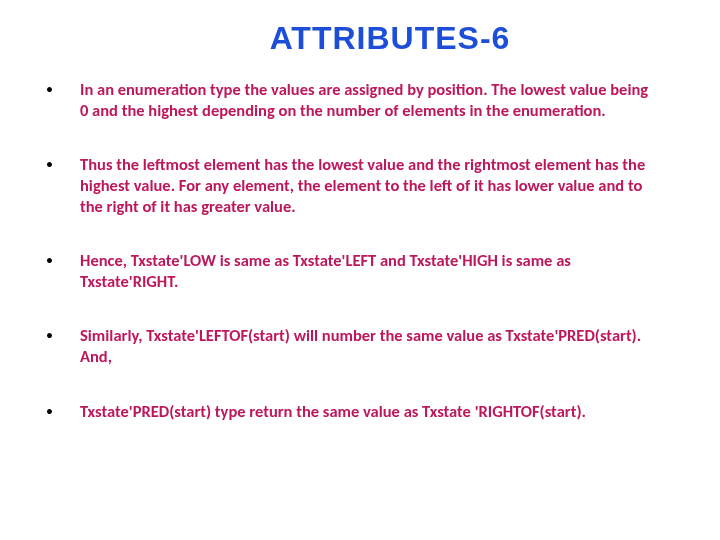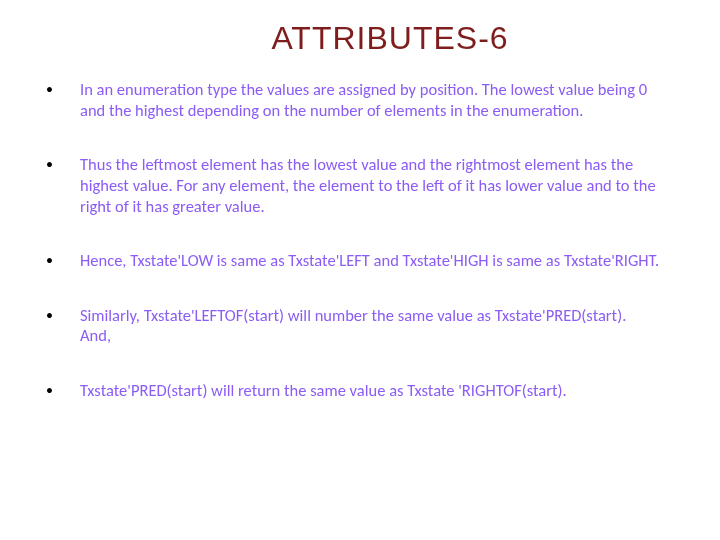--- a/index.html
+++ b/index.html
@@ -11,48 +11,48 @@
       width: 720px;
       height: 540px;
       background: #ffffff;
       font-family: Calibri, Arial, sans-serif;
       padding: 20px 40px 20px 40px;
       overflow: hidden;
     }
     .title {
       font-family: Impact, 'Arial Black', sans-serif;
       font-size: 32px;
-      font-weight: normal;
+      font-weight: bold;
       text-align: center;
       margin-bottom: 22px;
       margin-left: 60px;
       letter-spacing: 1px;
-      color: #7f1d1d;
+      color: #1d4ed8;
     }
     .bullet-list {
       list-style: none;
       padding-left: 0;
     }
     .bullet-item {
       display: flex;
       margin-bottom: 34px;
     }
     .bullet-marker {
       flex: 0 0 40px;
       font-size: 14px;
       padding-top: 2px;
       text-align: left;
       padding-left: 6px;
     }
     .bullet-text {
       flex: 1;
-      font-weight: normal;
+      font-weight: bold;
       font-size: 16.5px;
       line-height: 1.25;
-      color: #8b5cf6;
+      color: #be185d;
       padding-right: 20px;
     }
   </style>
 </head>
 <body>
 
 <h1 class="title">ATTRIBUTES-6</h1>
 
 <ul class="bullet-list">
   <li class="bullet-item">
@@ -66,15 +66,15 @@
   <li class="bullet-item">
     <span class="bullet-marker">•</span>
     <span class="bullet-text">Hence, Txstate'LOW is same as Txstate'LEFT and Txstate'HIGH is same as Txstate'RIGHT.</span>
   </li>
   <li class="bullet-item">
     <span class="bullet-marker">•</span>
     <span class="bullet-text">Similarly, Txstate'LEFTOF(start) will number the same  value as Txstate'PRED(start). And,</span>
   </li>
   <li class="bullet-item">
     <span class="bullet-marker">•</span>
-    <span class="bullet-text">Txstate'PRED(start)  will return the same value as Txstate 'RIGHTOF(start).</span>
+    <span class="bullet-text">Txstate'PRED(start)  type return the same value as Txstate 'RIGHTOF(start).</span>
   </li>
 </ul>
 
 </body></html>

